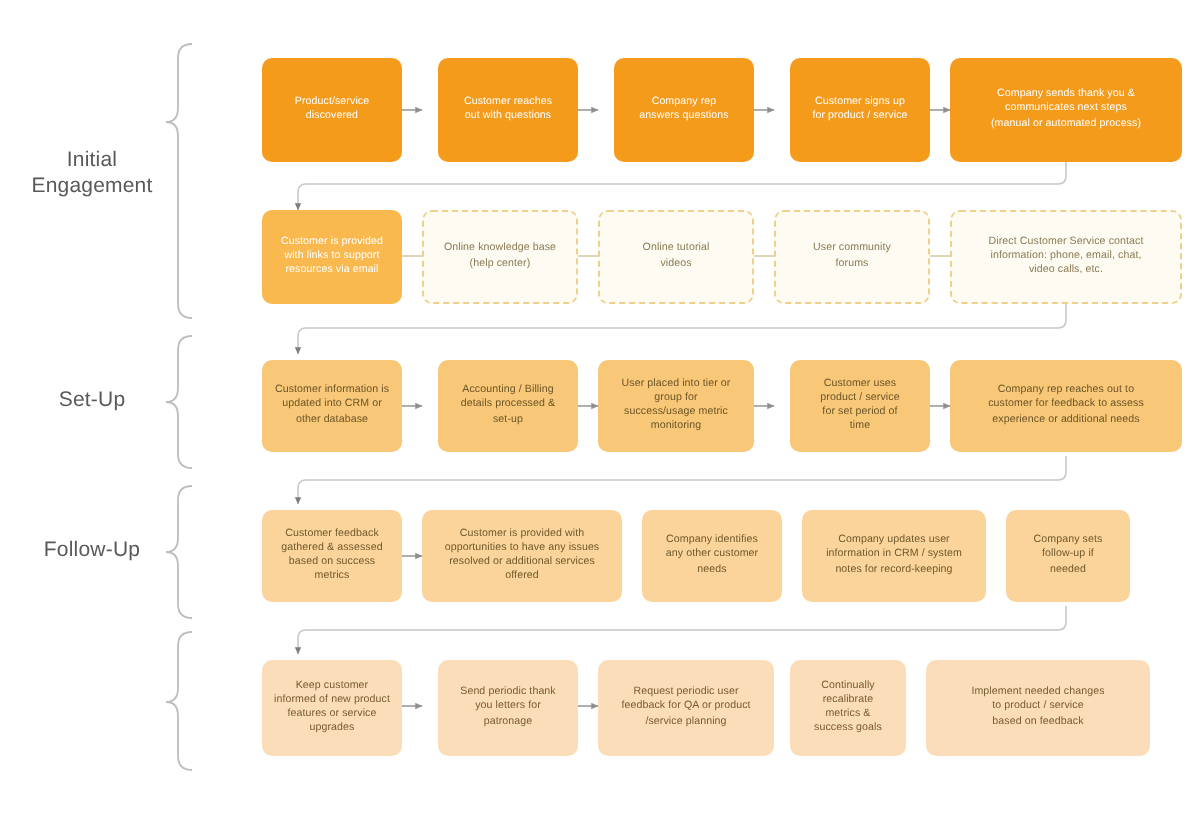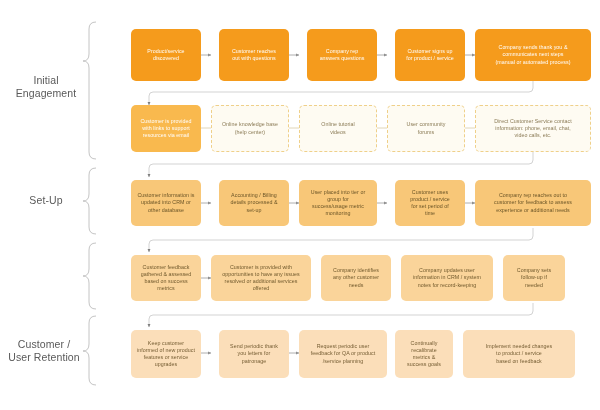--- a/index.html
+++ b/index.html
@@ -115,22 +115,21 @@
 
     <path class="ln" d="M201,353 L211,353" marker-end="url(#ah)"></path>
     <path class="ln" d="M289,353 L299,353" marker-end="url(#ah)"></path>
     <path class="ln" d="M377,353 L387,353" marker-end="url(#ah)"></path>
     <path class="ln" d="M465,353 L475,353" marker-end="url(#ah)"></path>
   </svg>
 
   <div class="lane-label" style="left:8px; top:74px; width:76px;">Initial
 Engagement</div>
   <div class="lane-label" style="left:8px; top:194px; width:76px;text-align:center;">Set-Up</div>
-  <div class="lane-label" style="left:4px; top:338px; width:80px;">Customer /
-User Retention</div>
+  <div class="lane-label" style="left:8px; top:269px; width:76px;">Follow-Up</div>
 
   <div class="node strong" style="left:131px; top:29px; width:70px; height:52px;">Product/service
 discovered</div>
   <div class="node strong" style="left:219px; top:29px; width:70px; height:52px;">Customer reaches
 out with questions</div>
   <div class="node strong" style="left:307px; top:29px; width:70px; height:52px;">Company rep
 answers questions</div>
   <div class="node strong" style="left:395px; top:29px; width:70px; height:52px;">Customer signs up
 for product / service</div>
   <div class="node strong" style="left:475px; top:29px; width:116px; height:52px;">Company sends thank you &amp;

